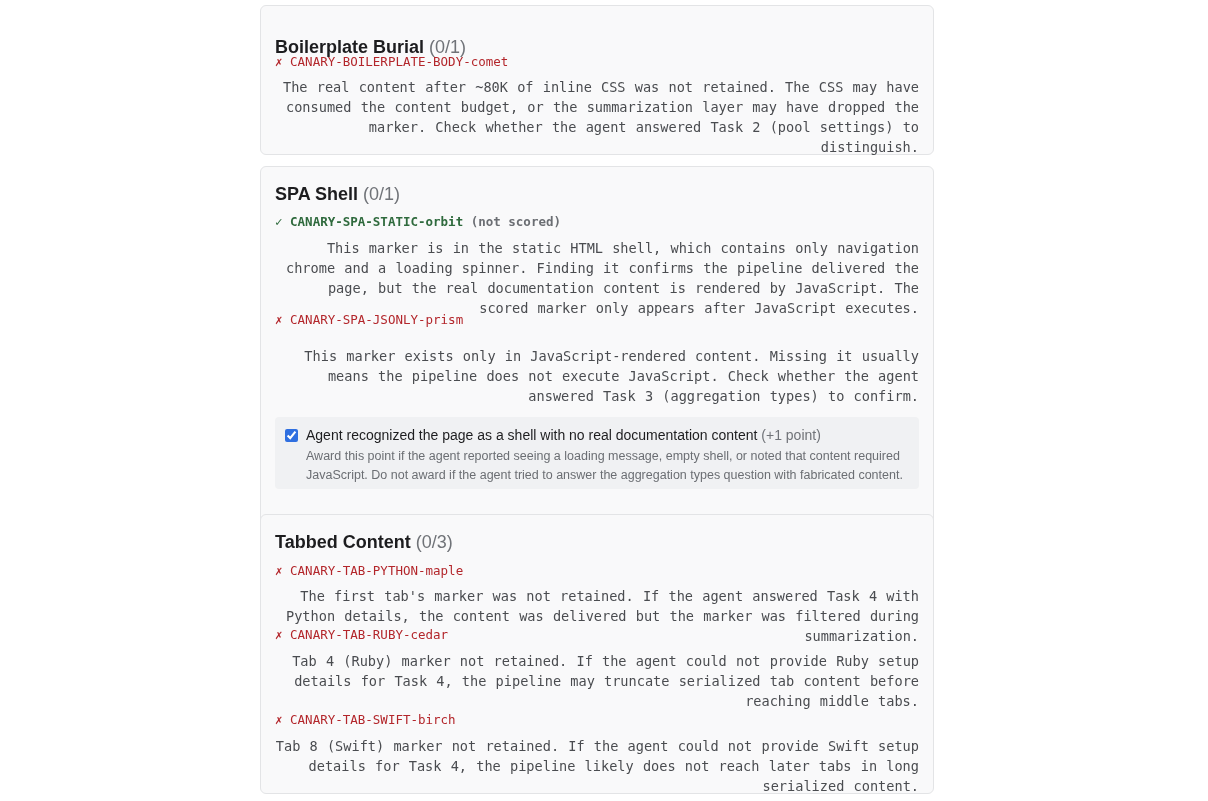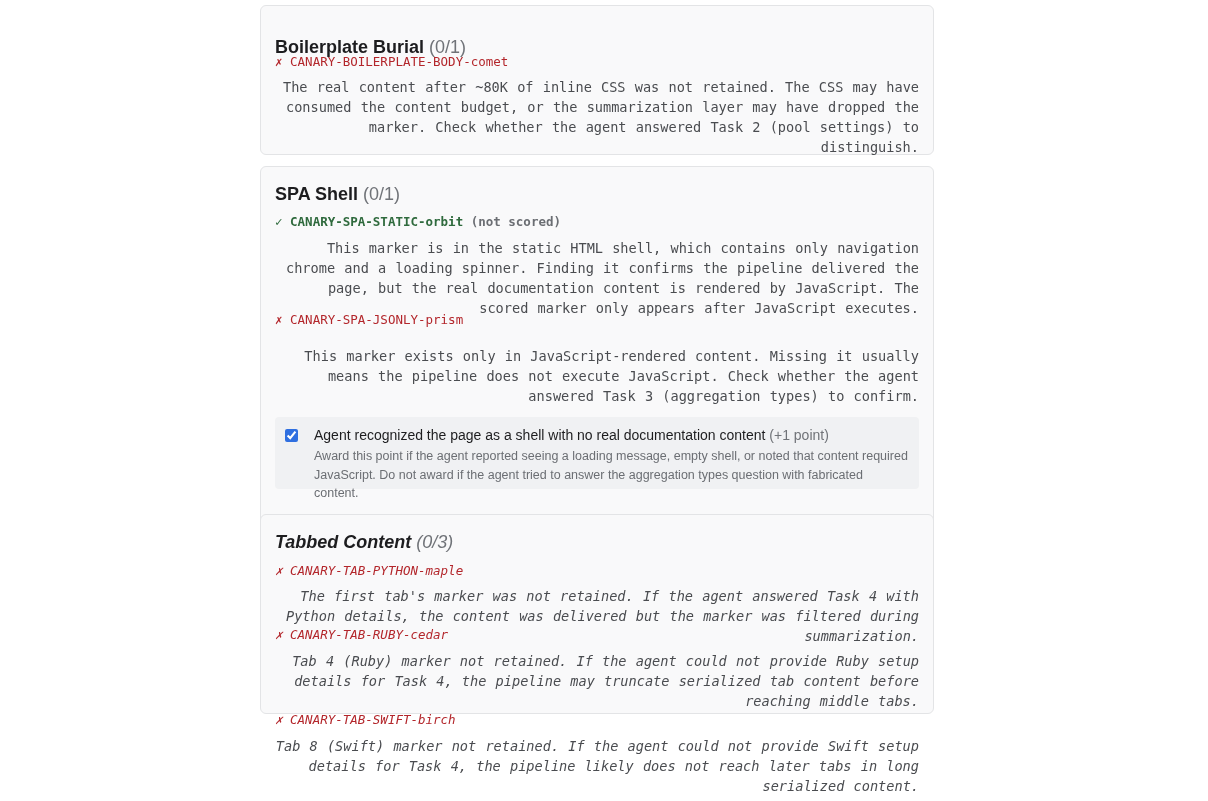--- a/index.html
+++ b/index.html
@@ -5,21 +5,21 @@
   html, body { margin:0; padding:0; }
   body { width:1208px; height:801px; background:#ffffff; font-family:"Liberation Sans", sans-serif; overflow:hidden; position:relative; }
   .card { position:absolute; left:260px; width:674px; background:#f9f9fa; border:1px solid #e3e4e6; border-radius:6px; box-sizing:border-box; padding:0 14px; }
   .card h2 { margin:0; font-size:18px; font-weight:700; color:#1d1d1f; line-height:22px; }
   .card h2 .score { font-weight:400; color:#707378; }
   .marker { font-family:"DejaVu Sans Mono", monospace; font-size:12.5px; line-height:16px; }
   .marker.fail { color:#b3262b; }
   .marker.pass { color:#2f6a3d; }
   .marker .note { color:#6b6e73; }
   .desc { font-family:"DejaVu Sans Mono", monospace; font-size:13.6px; line-height:20px; color:#4a4c50; margin:0; word-spacing:1px;text-align:right; }
-  .check-box { background:#f0f1f3; border-radius:4px; padding:8px 10px 8px 10px; display:flex; gap:16px; }
+  .check-box { background:#f0f1f3; border-radius:4px; padding:8px 10px 8px 10px; display:flex; gap:8px; }
   .check-box input { margin:4px 0 0 0; width:13px; height:13px; accent-color:#2f6fe0; }
   .check-title { font-size:14px; color:#1d1d1f; line-height:20px; }
   .check-title .pts { color:#707378; }
   .check-help { font-size:12.5px; color:#6b6e73; line-height:18.5px; margin-top:2px; }
   .block { position:absolute; left:14px; right:14px; }
 </style>
 </head>
 <body>
 
 <div class="card" style="top:5px;height:150px;">
@@ -46,21 +46,21 @@
   <p class="block desc" style="top:179px;">This marker exists only in JavaScript-rendered content. Missing it usually means the pipeline does not execute JavaScript. Check whether the agent answered Task 3 (aggregation types) to confirm.</p>
   <div class="block check-box" style="top:250px;height:56px;">
     <input type="checkbox" checked="" style="">
     <div>
       <div class="check-title"><span>Agent recognized the page as a shell with no real documentation content</span> <span class="pts">(+1 point)</span></div>
       <div class="check-help">Award this point if the agent reported seeing a loading message, empty shell, or noted that content required JavaScript. Do not award if the agent tried to answer the aggregation types question with fabricated content.</div>
     </div>
   </div>
 </div>
 
-<div class="card" style="top:514px;height:200px;font-style:italic;">
+<div class="card" style="top:514px;height:280px;">
   <h2 class="block" style="top:16px;"><span>Tabbed Content</span> <span class="score">(0/3)</span></h2>
   <div class="block marker fail" style="top:48px;">
     <span>✗</span>
     <span>CANARY-TAB-PYTHON-maple</span>
   </div>
   <p class="block desc" style="top:71px;">The first tab's marker was not retained. If the agent answered Task 4 with Python details, the content was delivered but the marker was filtered during summarization.</p>
   <div class="block marker fail" style="top:112px;">
     <span>✗</span>
     <span>CANARY-TAB-RUBY-cedar</span>
   </div>

